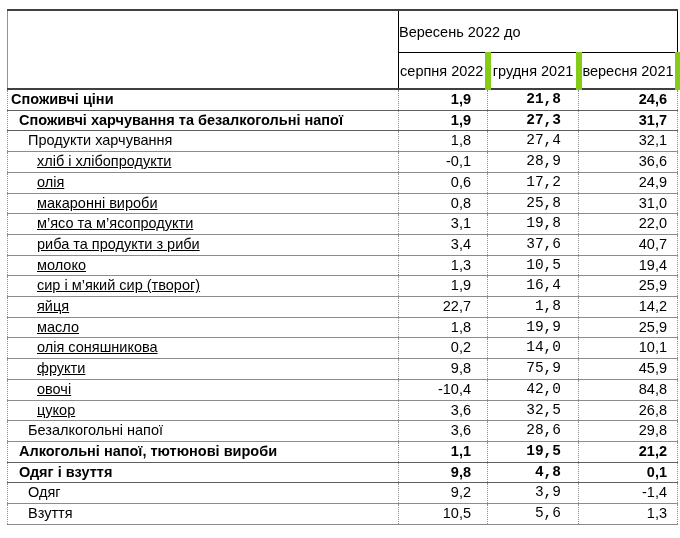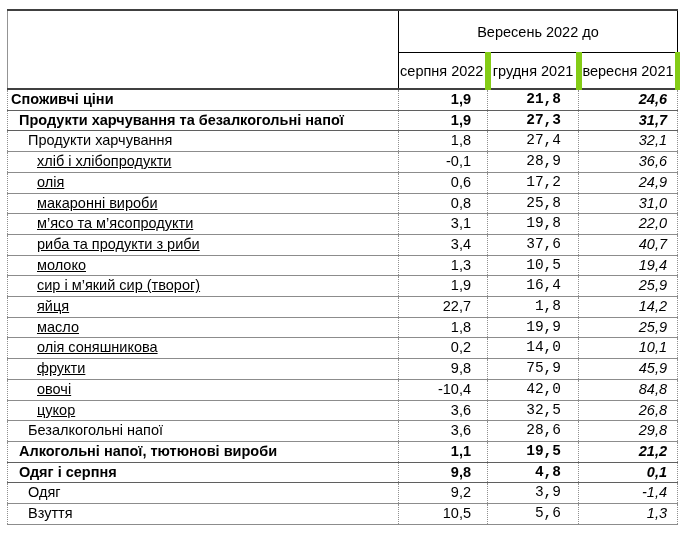--- a/index.html
+++ b/index.html
@@ -22,21 +22,21 @@
 
   
   th{font-weight:400;padding:0;vertical-align:middle;background:#fff;}
   th.corner{
     border-top:2px solid #404040;
     border-left:1px solid #949494;
     border-right:1px solid #000;
     border-bottom:2px solid #404040;
   }
   th.group{
-    height:41px;text-align:center;
+    height:41px;text-align:left;
     border-top:2px solid #404040;
     border-right:1px solid #000;
     border-bottom:1px solid #000;
   }
   th.month{
     height:35px;text-align:center;
     border-left:1px solid #000;
     border-right:6px solid #84cc16;
     border-bottom:2px solid #404040;
   }
@@ -47,21 +47,21 @@
     padding-top:0;padding-bottom:0;
     vertical-align:middle;
     border-bottom:1px solid #8c8c8c;
     white-space:nowrap;overflow:hidden;
   }
   td.lbl{border-left:1px dotted #8f8f8f;text-align:left;margin-left:36px;}
   td.val{border-left:1px dotted #8f8f8f;text-align:right;}
   td.val.c2{border-right:1px dotted #8f8f8f;}
   td.val.c0{padding-right:16px;}
   td.val.c1{padding-right:17px;font-family:Liberation Mono, monospace;}
-  td.val.c2{padding-right:10px;font-style:italic;}
+  td.val.c2{padding-right:10px;}
   tr.bold td{font-weight:700;border-bottom-color:#5f5f5f;}
   .ind0{padding-left:3px;}
   .ind1{padding-left:11px;}
   .ind2{padding-left:20px;}
   .ind3{padding-left:29px;text-decoration:underline;}
 </style>
 </head>
 <body>
 
 <div class="sheet">
@@ -84,21 +84,21 @@
       </tr>
     </thead>
     <tbody>
         <tr class="bold">
           <td class="lbl ind0">Споживчі ціни</td>
           <td class="val c0">1,9</td>
           <td class="val c1">21,8</td>
           <td class="val c2">24,6</td>
         </tr>
         <tr class="bold">
-          <td class="lbl ind1">Продукти харчування та безалкогольні напої</td>
+          <td class="lbl ind1">Споживчі харчування та безалкогольні напої</td>
           <td class="val c0">1,9</td>
           <td class="val c1">27,3</td>
           <td class="val c2">31,7</td>
         </tr>
         <tr>
           <td class="lbl ind2">Продукти харчування</td>
           <td class="val c0">1,8</td>
           <td class="val c1">27,4</td>
           <td class="val c2">32,1</td>
         </tr>
@@ -186,21 +186,21 @@
           <td class="val c1">28,6</td>
           <td class="val c2">29,8</td>
         </tr>
         <tr class="bold">
           <td class="lbl ind1">Алкогольні напої, тютюнові вироби</td>
           <td class="val c0">1,1</td>
           <td class="val c1">19,5</td>
           <td class="val c2">21,2</td>
         </tr>
         <tr class="bold">
-          <td class="lbl ind1">Одяг і серпня</td>
+          <td class="lbl ind1">Одяг і взуття</td>
           <td class="val c0">9,8</td>
           <td class="val c1">4,8</td>
           <td class="val c2">0,1</td>
         </tr>
         <tr>
           <td class="lbl ind2">Одяг</td>
           <td class="val c0">9,2</td>
           <td class="val c1">3,9</td>
           <td class="val c2">-1,4</td>
         </tr>

